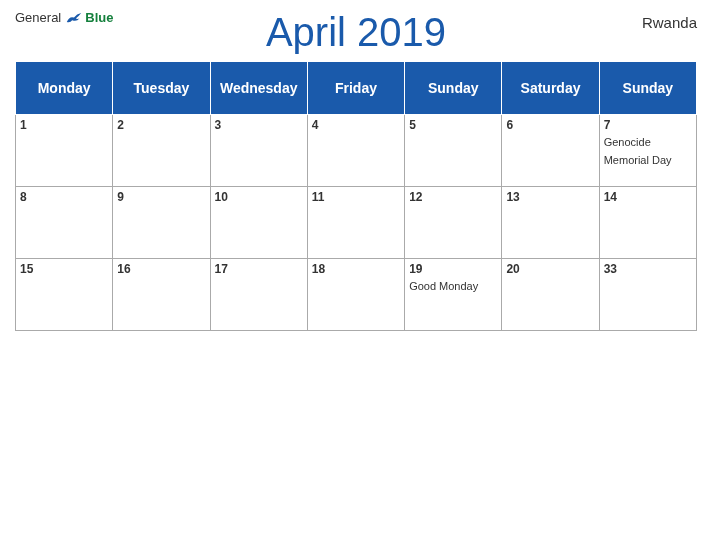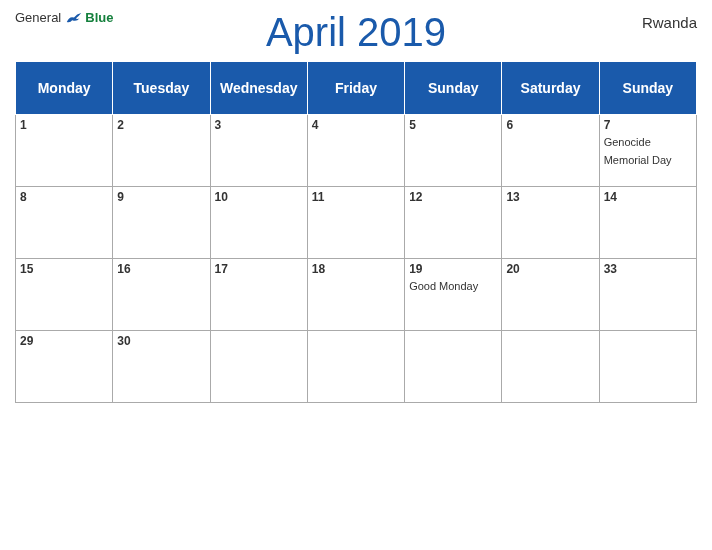--- a/index.html
+++ b/index.html
@@ -192,28 +192,15 @@
             <span class="day-number">18</span>
           </td>
           <td><span class="day-number">19</span><span class="holiday-text">Good Monday</span></td>
           <td>
             <span class="day-number">20</span>
           </td>
           <td>
             <span class="day-number">33</span>
           </td>
         </tr>
-        <tr>
-          <td>
-            <span class="day-number">29</span>
-          </td>
-          <td>
-            <span class="day-number">30</span>
-          </td>
-          <td class="empty-cell"></td>
-          <td class="empty-cell"></td>
-          <td class="empty-cell"></td>
-          <td class="empty-cell"></td>
-          <td class="empty-cell"></td>
-        </tr>
       </tbody>
   </table>
 </div>
 
 </body></html>

